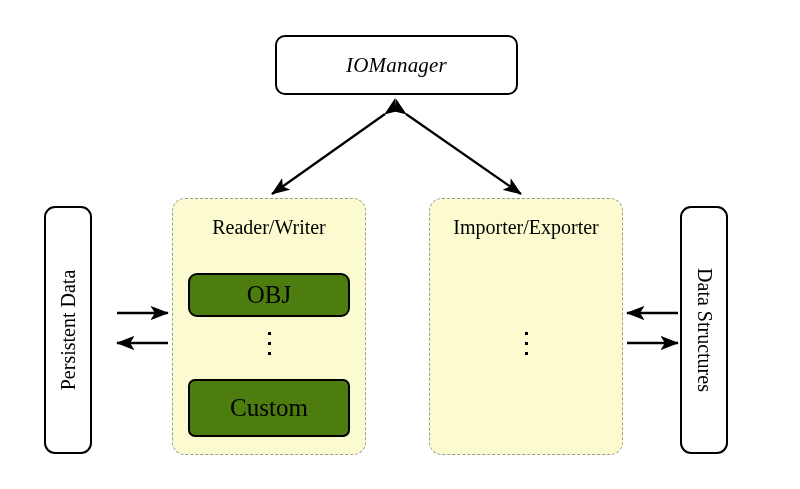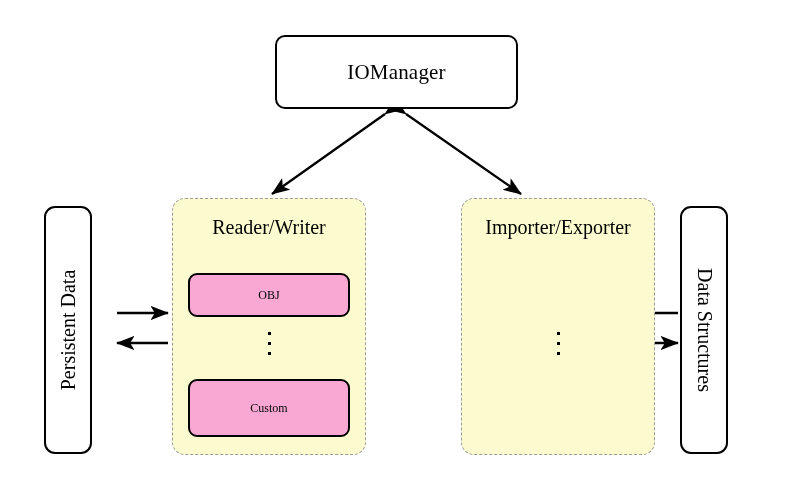--- a/index.html
+++ b/index.html
@@ -33,23 +33,24 @@
     justify-content: center;
     text-align: center;
     line-height: 1.18;
   }
 
   
   #io-manager {
     left: 275px;
     top: 35px;
     width: 243px;
-    height: 74px;
+    height: 60px;
     font-size: 21px;
     letter-spacing: 0.2px;
+    font-style: italic;
   }
 
   
   .side-box {
     position: absolute;
     box-sizing: border-box;
     border: 2.8px solid #000000;
     border-radius: 11px;
     background: #ffffff;
     width: 48px;
@@ -78,50 +79,50 @@
   .panel {
     position: absolute;
     box-sizing: border-box;
     background: #fbfbcf;
     border: 1.6px dashed #9a9a9a;
     border-radius: 13px;
     top: 198px;
     height: 257px;
   }
   #panel-readerwriter { left: 172px; width: 194px; }
-  #panel-importexport { left: 429px; width: 194px; margin-left: 32px; }
+  #panel-importexport { left: 429px; width: 194px; }
 
   .panel-title {
     position: absolute;
     top: 17px;
     left: 0;
     right: 0;
     text-align: center;
     font-size: 20px;
     white-space: nowrap;
   }
 
   
   .plugin {
     position: absolute;
     left: 15px;
     right: 15px;
     box-sizing: border-box;
-    background: #f9a8d4;
+    background: #4d7c0f;
     border: 2.6px solid #000000;
     border-radius: 9px;
     display: flex;
     align-items: center;
     justify-content: center;
     text-align: center;
-    font-size: 12px;
+    font-size: 25px;
     line-height: 1.2;
   }
   .plugin-top    { top: 74px;  height: 44px; }
-  .plugin-bottom { top: 180px; height: 58px; }
+  .plugin-bottom { top: 180px; height: 58px; border-radius: 7px; }
 
   
   .vdots {
     position: absolute;
     top: 133px;
     left: 0;
     right: 0;
     display: flex;
     flex-direction: column;
     align-items: center;

